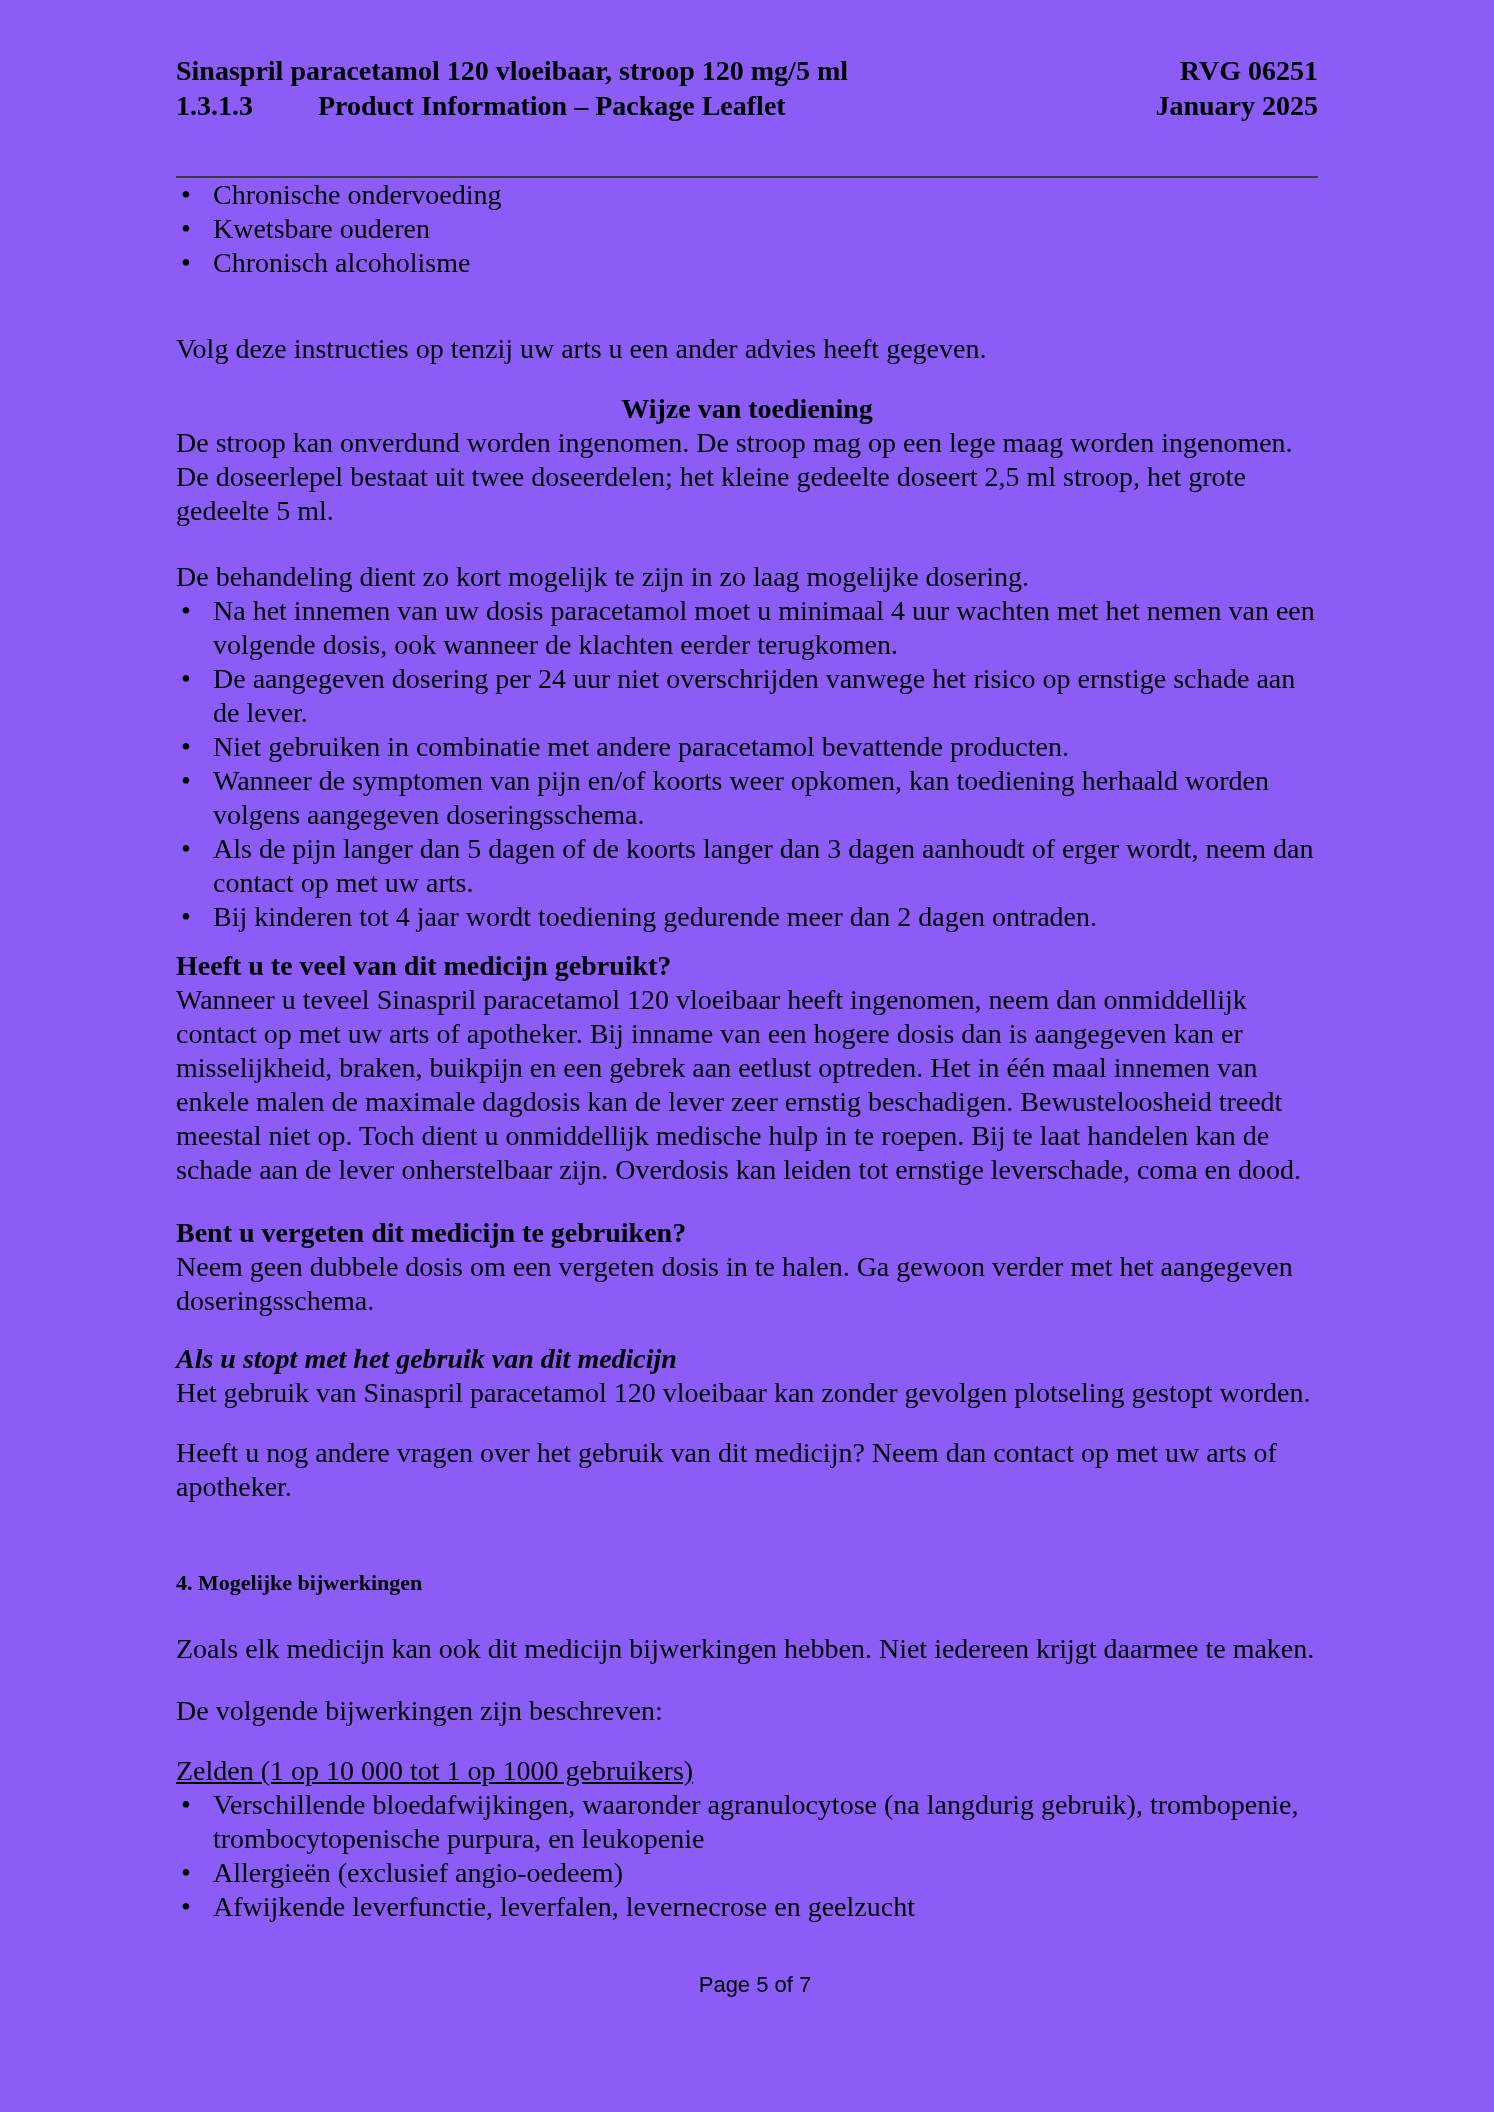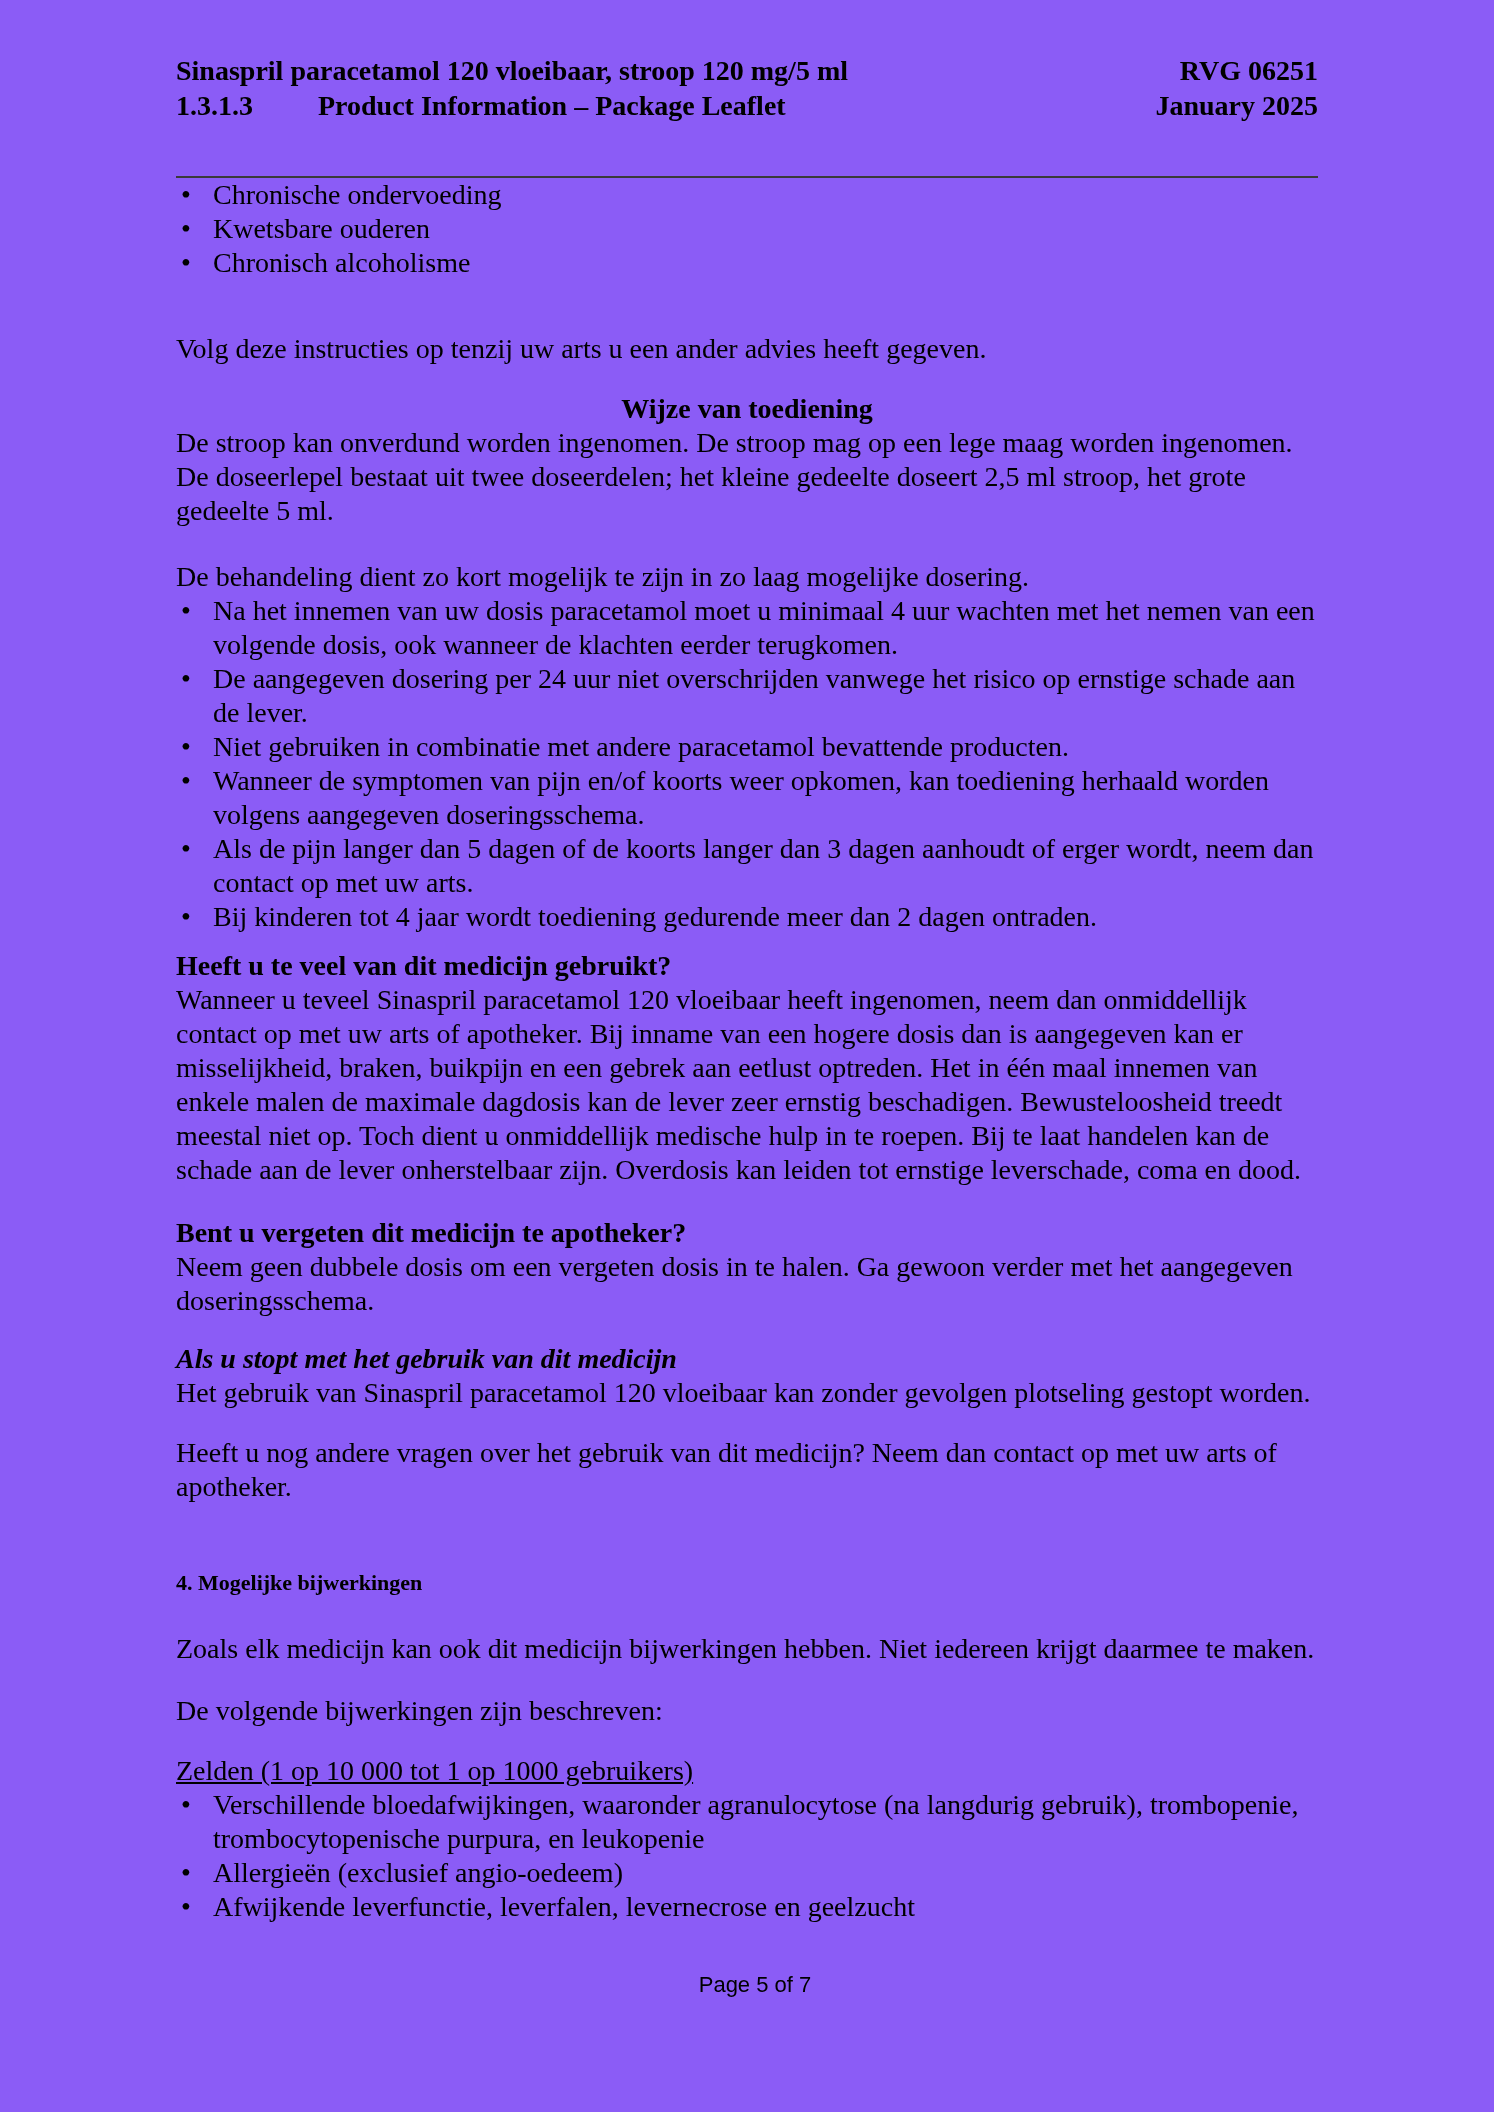--- a/index.html
+++ b/index.html
@@ -94,21 +94,21 @@
     <li>De aangegeven dosering per 24 uur niet overschrijden vanwege het risico op ernstige schade aan de lever.</li>
     <li>Niet gebruiken in combinatie met andere paracetamol bevattende producten.</li>
     <li>Wanneer de symptomen van pijn en/of koorts weer opkomen, kan toediening herhaald worden volgens aangegeven doseringsschema.</li>
     <li>Als de pijn langer dan 5 dagen of de koorts langer dan 3 dagen aanhoudt of erger wordt, neem dan contact op met uw arts.</li>
     <li>Bij kinderen tot 4 jaar wordt toediening gedurende meer dan 2 dagen ontraden.</li>
   </ul>
 
   <h3 class="mt-overdose-h">Heeft u te veel van dit medicijn gebruikt?</h3>
   <p>Wanneer u teveel Sinaspril paracetamol 120 vloeibaar heeft ingenomen, neem dan onmiddellijk contact op met uw arts of apotheker. Bij inname van een hogere dosis dan is aangegeven kan er misselijkheid, braken, buikpijn en een gebrek aan eetlust optreden. Het in één maal innemen van enkele malen de maximale dagdosis kan de lever zeer ernstig beschadigen. Bewusteloosheid treedt meestal niet op. Toch dient u onmiddellijk medische hulp in te roepen. Bij te laat handelen kan de schade aan de lever onherstelbaar zijn. Overdosis kan leiden tot ernstige leverschade, coma en dood.</p>
 
-  <h3 class="mt-missed-h">Bent u vergeten dit medicijn te apotheker?</h3>
+  <h3 class="mt-missed-h">Bent u vergeten dit medicijn te gebruiken?</h3>
   <p>Neem geen dubbele dosis om een vergeten dosis in te halen. Ga gewoon verder met het aangegeven doseringsschema.</p>
 
   <h3 class="mt-stop-h">Als u stopt met het gebruik van dit medicijn</h3>
   <p>Het gebruik van Sinaspril paracetamol 120 vloeibaar kan zonder gevolgen plotseling gestopt worden.</p>
 
   <p class="mt-questions">Heeft u nog andere vragen over het gebruik van dit medicijn? Neem dan contact op met uw arts of apotheker.</p>
 
   <h2 class="big mt-se-h">4. Mogelijke bijwerkingen</h2>
 
   <p class="mt-se-intro">Zoals elk medicijn kan ook dit medicijn bijwerkingen hebben. Niet iedereen krijgt daarmee te maken.</p>

